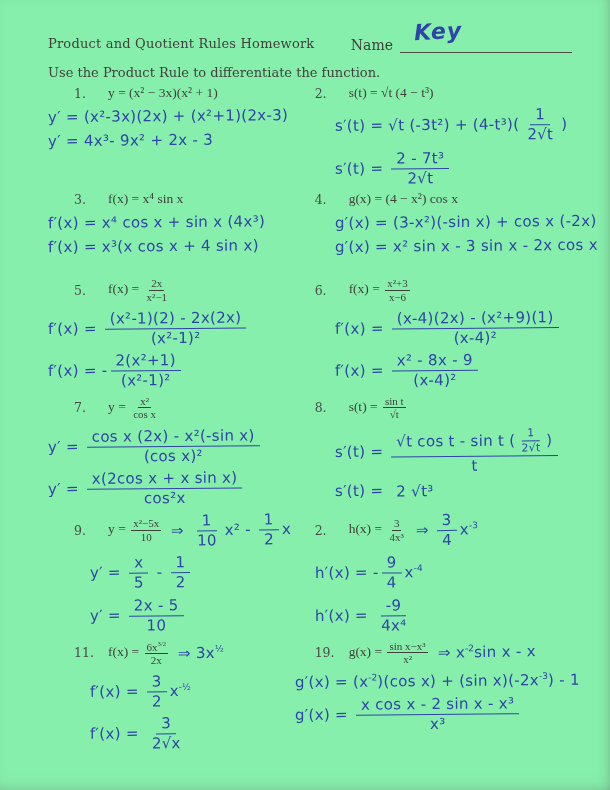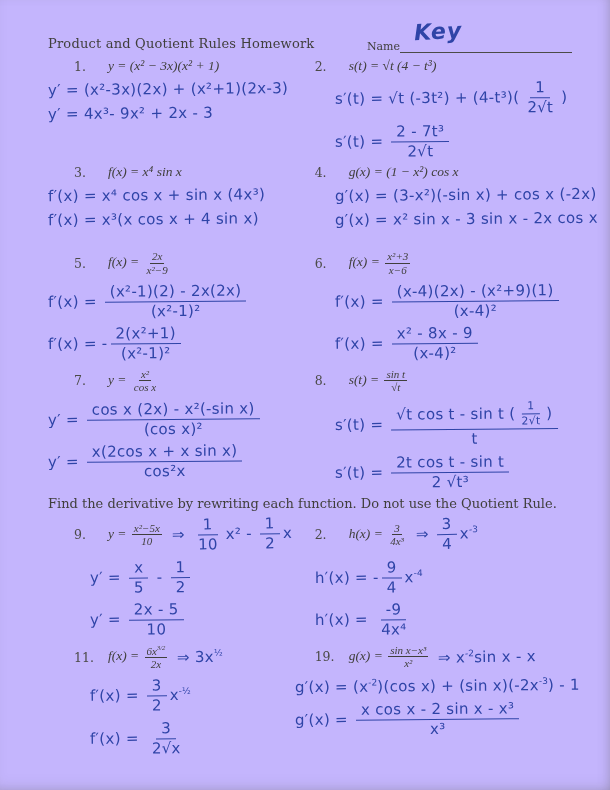--- a/index.html
+++ b/index.html
@@ -1,42 +1,42 @@
 <!DOCTYPE html>
 <html style="--ink: #2f44a7;"><head>
 <meta charset="utf-8">
 <style>
   html,body { margin:0; padding:0; background:#eceae7; }
   .paper {
     position:relative; width:610px; height:790px; margin:0 auto;
-    background:#c4b5fd; box-sizing:border-box; overflow:hidden;
+    background:#86efac; box-sizing:border-box; overflow:hidden;
     padding:36px 34px 0 48px;
     font-family:"DejaVu Serif", serif; color:#403f3c;
     box-shadow: inset -7px 0 14px -9px rgba(90,88,84,.45), inset 0 -9px 16px -11px rgba(90,88,84,.35);
   }
   
   .hdr { display:flex; align-items:flex-start; }
   .title { font-size:13px; letter-spacing:.2px; }
   .name-area { margin-left:auto; margin-right:4px; display:flex; align-items:flex-end; }
-  .name-label { font-size:11px; }
+  .name-label { font-size:14px; margin-right:7px; }
   .name-line { position:relative; width:172px; height:16px; border-bottom:1.2px solid #4c4b48; }
   .name-value {
     position:absolute; left:14px; top:-17px;
     font-family:"DejaVu Sans", sans-serif; font-style:italic; font-weight:bold;
     font-size:22px; color:var(--ink); transform:rotate(-3deg); letter-spacing:1px;
   }
   .instruction { font-size:13px; margin-top:12px; }
   
   .row { display:flex; margin-top:5px; }
   .col-l { width:50.5%; box-sizing:border-box; }
   .col-r { width:49.5%; box-sizing:border-box; }
   .given-line { display:flex; align-items:center; font-size:13px; }
   .col-l .given-line { padding-left:26px; }
   .pnum { min-width:20px; font-size:12.5px; color:#4b4a47; margin-right:14px; }
-  .given { font-family:"Liberation Serif", serif; font-style:italic; font-size:13.5px; white-space:nowrap; }
+  .given { font-family:"Liberation Serif", serif; font-size:13.5px; white-space:nowrap; }
   .given .frac { font-size:11px; margin:1px 2px; }
   .given .frac .num { border-bottom-width:1px; padding:0 2px 0; }
   .given .frac .den { padding:0 2px 0; }
   
   .ink { color:var(--ink); font-family:"DejaVu Sans", sans-serif; }
   .rewrite { font-size:15px; margin-left:8px; letter-spacing:.3px; white-space:nowrap; transform:rotate(-1deg); }
   .work { font-size:15px; margin-top:6px; margin-left:2px; letter-spacing:.3px; white-space:nowrap; transform:rotate(-.5deg); }
   .col-r .work { margin-left:20px; }
   .work.ml40 { margin-left:42px; }
   .work.ml0 { margin-left:0; }
@@ -57,20 +57,21 @@
   <div class="hdr">
     <span class="title">Product and Quotient Rules Homework</span>
     <span class="name-area">
       <span class="name-label">Name</span>
       <span class="name-line">
         <span class="name-value">Key</span>
       </span>
     </span>
   </div>
 
+  <div class="instruction">Use the Product Rule to differentiate the function.</div>
 
   <div class="row" style="min-height:84px;">
     <div class="col-l problem">
       <div class="given-line">
         <span class="pnum">1.</span>
         <span class="given">y = (x² − 3x)(x² + 1)</span>
       </div>
       <div class="work ink ml0">y′ = (x²-3x)(2x) + (x²+1)(2x-3)</div>
       <div class="work ink ml0">y′ = 4x³- 9x² + 2x - 3</div>
     </div>
@@ -95,35 +96,35 @@
       <div class="given-line">
         <span class="pnum">3.</span>
         <span class="given">f(x) = x⁴ sin x</span>
       </div>
       <div class="work ink ml0">f′(x) = x⁴ cos x + sin x (4x³)</div>
       <div class="work ink ml0">f′(x) = x³(x cos x + 4 sin x)</div>
     </div>
     <div class="col-r problem">
       <div class="given-line">
         <span class="pnum">4.</span>
-        <span class="given">g(x) = (1 − x²) cos x</span>
+        <span class="given">g(x) = (4 − x²) cos x</span>
       </div>
       <div class="work ink">g′(x) = (3-x²)(-sin x) + cos x (-2x)</div>
       <div class="work ink">g′(x) = x² sin x - 3 sin x - 2x cos x</div>
     </div>
   </div>
 
 
   <div class="row" style="min-height:104px;">
     <div class="col-l problem">
       <div class="given-line">
         <span class="pnum">5.</span>
         <span class="given">f(x) = <span class="frac">
               <span class="num">2x</span>
-              <span class="den">x²−9</span>
+              <span class="den">x²−1</span>
             </span></span>
       </div>
       <div class="work ink ml0">f′(x) = <span class="frac">
             <span class="num">(x²-1)(2) - 2x(2x)</span>
             <span class="den">(x²-1)²</span>
           </span></div>
       <div class="work ink ml0">f′(x) = -<span class="frac">
             <span class="num">2(x²+1)</span>
             <span class="den">(x²-1)²</span>
           </span></div>
@@ -174,27 +175,25 @@
             </span></span>
       </div>
       <div class="work ink">s′(t) = <span class="frac">
             <span class="num">√t cos t - sin t (<span class="frac">
                 <span class="num">1</span>
                 <span class="den">2√t</span>
               </span>)</span>
             <span class="den">t</span>
           </span></div>
       <div class="work ink">s′(t) = <span class="frac">
-            <span class="num">2t cos t - sin t</span>
             <span class="den">2 √t³</span>
           </span></div>
     </div>
   </div>
 
-  <div class="instruction" style="margin-top:6px;">Find the derivative by rewriting each function. Do not use the Quotient Rule.</div>
 
   <div class="row" style="min-height:104px;">
     <div class="col-l problem">
       <div class="given-line">
         <span class="pnum">9.</span>
         <span class="given">y = <span class="frac">
               <span class="num">x²−5x</span>
               <span class="den">10</span>
             </span></span>
         <span class="rewrite ink">⇒ <span class="frac">

